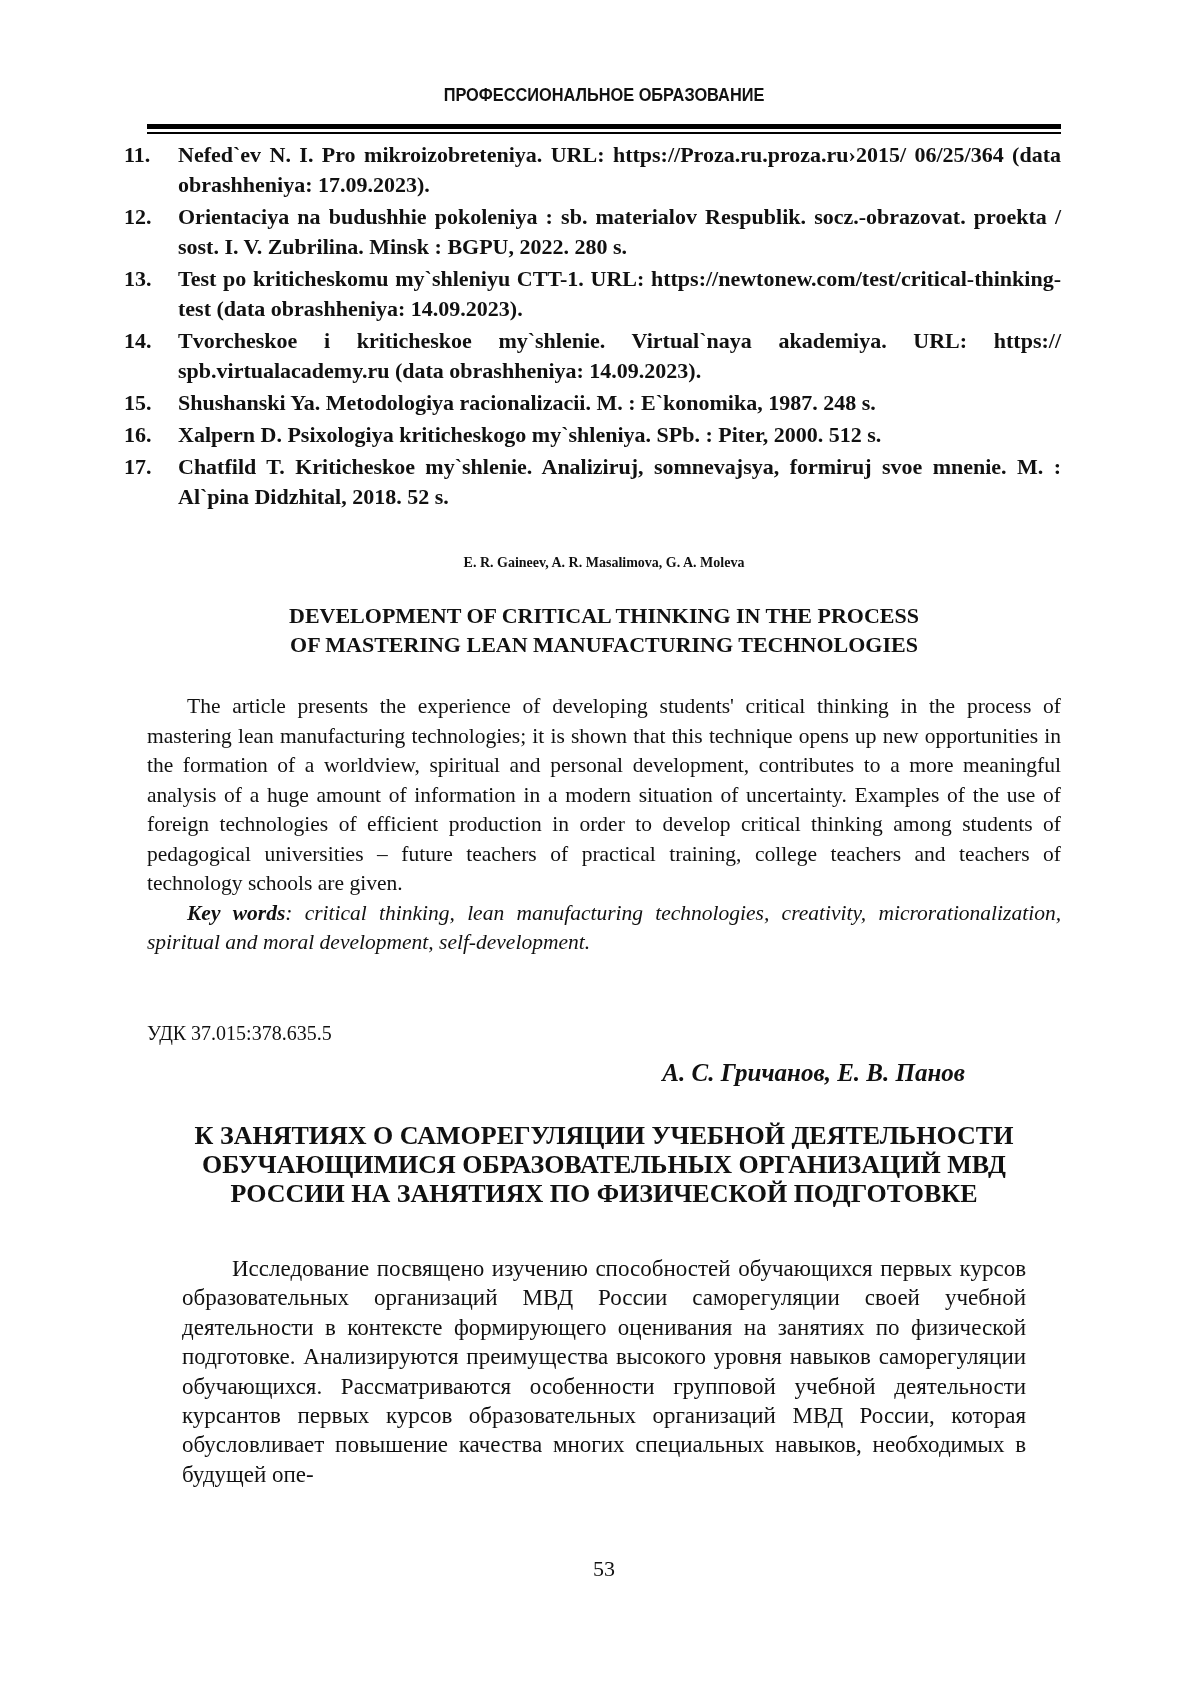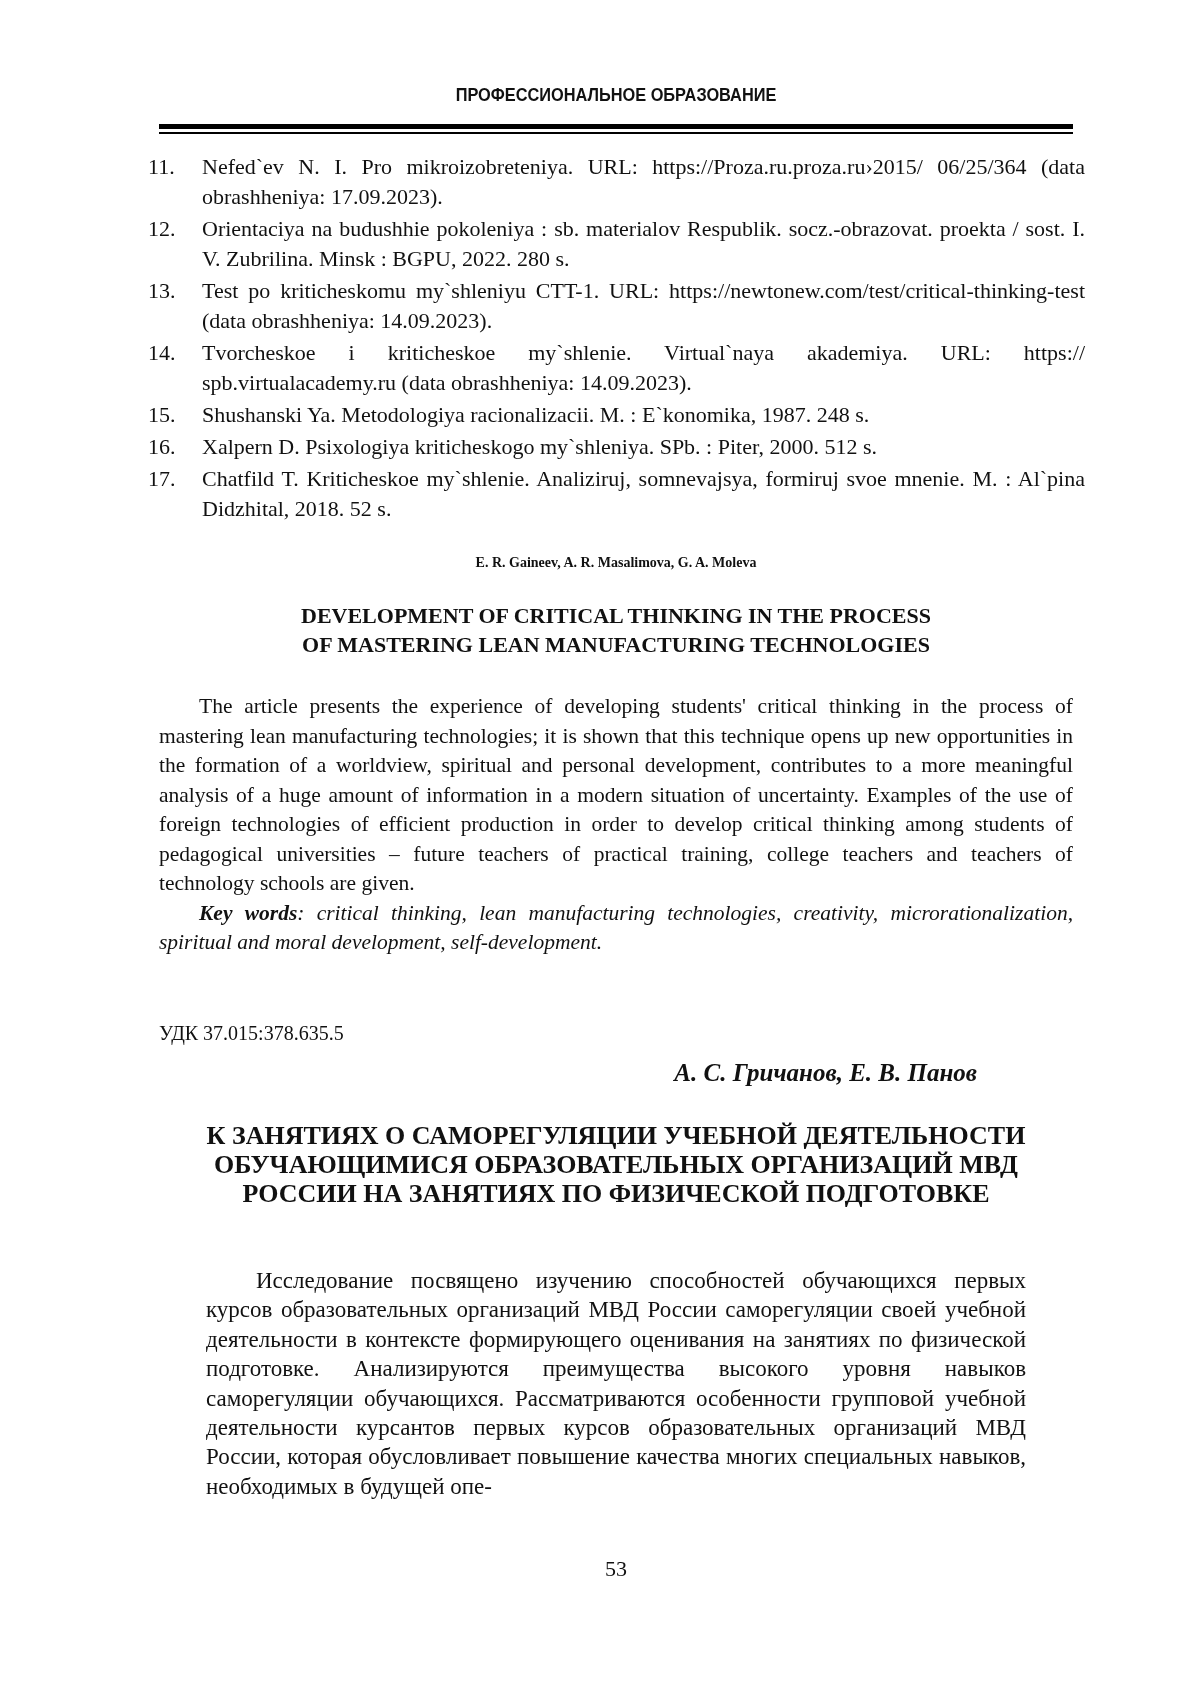--- a/index.html
+++ b/index.html
@@ -1,26 +1,26 @@
 <!DOCTYPE html>
 <html><head>
   <meta charset="utf-8">
   <style>
     html, body { margin: 0; padding: 0; background: #ffffff; }
     body { width: 1200px; height: 1697px; position: relative; overflow: hidden; color: #111; }
-    .page { position: absolute; left: 16px; top: 0; width: 1104px; height: 1697px; }
+    .page { position: absolute; left: 4px; top: 0; width: 1104px; height: 1697px; }
     .running-head {
       position: absolute; left: 143px; width: 914px; top: 84px;
       text-align: center; font-family: "Liberation Sans", "DejaVu Sans", sans-serif;
       font-weight: bold; font-size: 19px; letter-spacing: 0px; transform: scaleX(0.86); transform-origin: center;
     }
     .rule-thick { position: absolute; left: 143px; width: 914px; top: 124px; height: 5px; background: #000; }
     .rule-thin { position: absolute; left: 143px; width: 914px; top: 132px; height: 2px; background: #000; }
 
-    .refs { position: absolute; left: 120px; width: 937px; top: 140px; margin: 12px; padding: 0; list-style: none; }
+    .refs { position: absolute; left: 120px; width: 937px; top: 140px; margin: 0; padding: 0; list-style: none; font-weight: bold; }
     .ref {
       font-family: "Liberation Serif", "DejaVu Serif", serif; font-size: 22px; line-height: 30px;
       text-align: justify; text-align-last: left; padding-left: 54px; text-indent: -54px; margin: 0 0 2px 0;
     }
     .ref-num { display: inline-block; width: 54px; text-indent: 0; }
 
     .en-authors { position: absolute; left: 143px; width: 914px; top: 555px; text-align: center;
       font-family: "Liberation Serif", serif; font-weight: bold; font-size: 14px; }
     .en-title { position: absolute; left: 143px; width: 914px; top: 601px; text-align: center;
       font-family: "Liberation Serif", serif; font-weight: bold; font-size: 22px; line-height: 29px; }
@@ -30,21 +30,21 @@
     .kw-label { font-weight: bold; font-style: italic; }
     .kw-text { font-style: italic; }
 
     .udc { position: absolute; left: 143px; top: 1022px; font-family: "Liberation Serif", serif; font-size: 20px; }
     .ru-authors { position: absolute; right: 143px; top: 1059px; font-family: "Liberation Serif", serif;
       font-weight: bold; font-style: italic; font-size: 25px; }
     .ru-title { position: absolute; left: 143px; width: 914px; top: 1121px; text-align: center;
       font-family: "Liberation Serif", serif; font-weight: bold; font-size: 26px; line-height: 29px; }
     .ru-abstract { position: absolute; left: 178px; width: 844px; top: 1254px;
       font-family: "Liberation Serif", serif; font-size: 23px; line-height: 29.4px; text-align: justify; }
-    .ru-abstract p { margin: 12px; text-indent: 50px; }
+    .ru-abstract p { margin: 0; text-indent: 50px; }
     .page-number { position: absolute; left: 0; width: 1200px; top: 1556px; text-align: center;
       font-family: "Liberation Serif", serif; font-size: 22px; }
   </style>
 </head>
 <body>
 
 <div class="page">
   <div class="running-head">ПРОФЕССИОНАЛЬНОЕ ОБРАЗОВАНИЕ</div>
   <div class="rule-thick"></div>
   <div class="rule-thin"></div>

